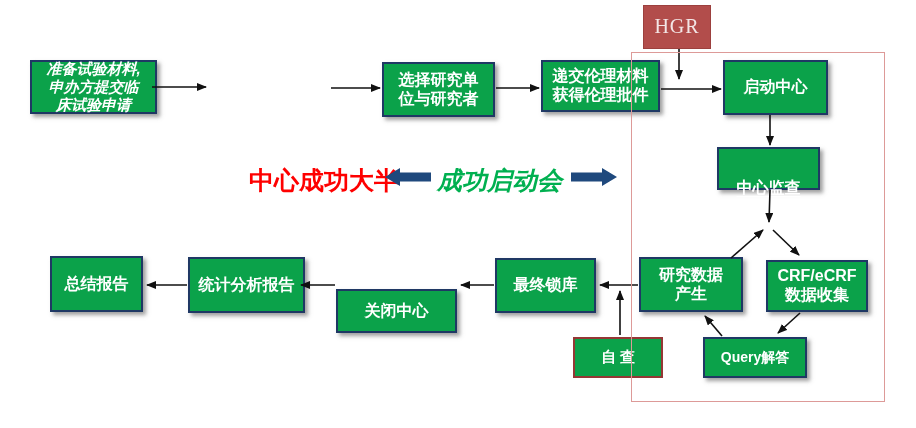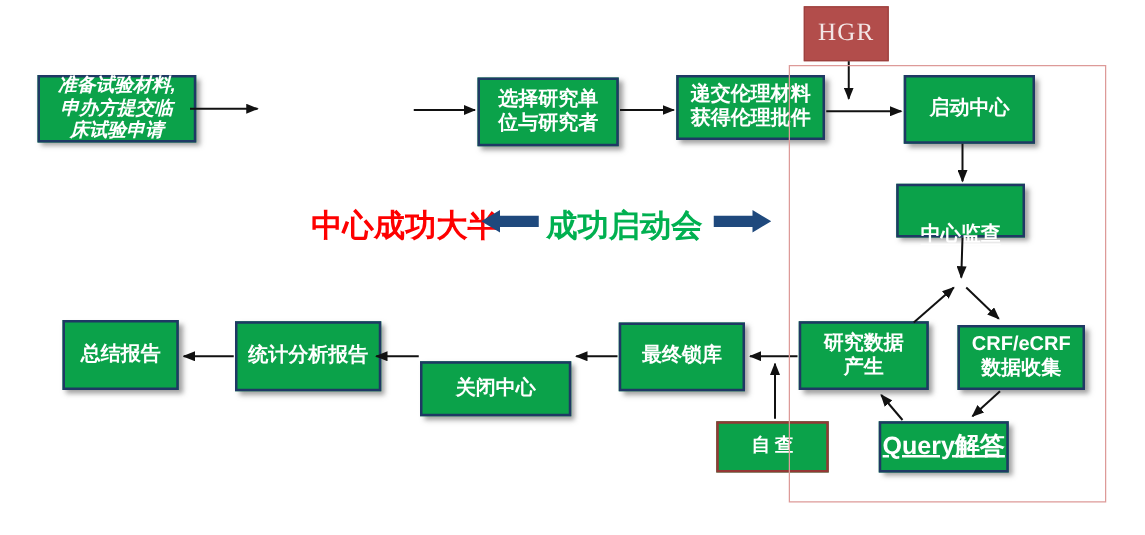--- a/index.html
+++ b/index.html
@@ -4,31 +4,31 @@
 <style>
   html,body{margin:0;padding:0;background:#fff;}
   #canvas{position:relative;width:916px;height:428px;background:#ffffff;overflow:hidden;
           font-family:"Liberation Sans",sans-serif;}
   .node{position:absolute;box-sizing:border-box;background:var(--node-green);
         border:2px solid var(--node-border);
         box-shadow:3px 3px 4px rgba(80,80,80,.55);
         display:flex;align-items:center;justify-content:center;text-align:center;
         color:#ffffff;font-weight:bold;z-index:2;}
   .node-label{white-space:pre-line;line-height:1.18;}
-  .fs15{font-size:15px;font-style:italic;} .fs16{font-size:16px;} .fs17{font-size:20px;text-decoration:underline;}
+  .fs15{font-size:15px;font-style:italic;} .fs16{font-size:16px;} .fs17{font-size:14px;}
   .underline{text-decoration:underline;text-underline-offset:3px;margin-top:40px;}
   .hgr{background:var(--hgr-red);border:1px solid #9c403e;box-shadow:none;
        font-family:"Liberation Serif",serif;font-weight:normal;color:#f3e6e6;
        font-size:20px;letter-spacing:1px;}
   .selfcheck{border:2px solid var(--dark-red-border);box-shadow:none;
        font-family:"Liberation Serif",serif;font-weight:bold;font-size:15px;}
   .caption{position:absolute;font-weight:bold;font-size:25px;z-index:2;
            letter-spacing:0px;white-space:nowrap;}
   .caption-red{color:var(--caption-red);}
-  .caption-green{color:var(--caption-green);}
+  .caption-green{color:var(--caption-green);font-style:italic;}
   #flow-arrows{position:absolute;left:0;top:0;z-index:3;pointer-events:none;}
   #flow-arrows line{stroke:#111111;stroke-width:1.6;}
   .blue-arrow{fill:var(--arrow-blue);stroke:none;}
   .region{position:absolute;left:631px;top:52px;width:254px;height:350px;
           border:1.5px solid var(--region-border);z-index:4;pointer-events:none;
           box-sizing:border-box;background:transparent;}
 </style>
 </head>
 <body>
 

